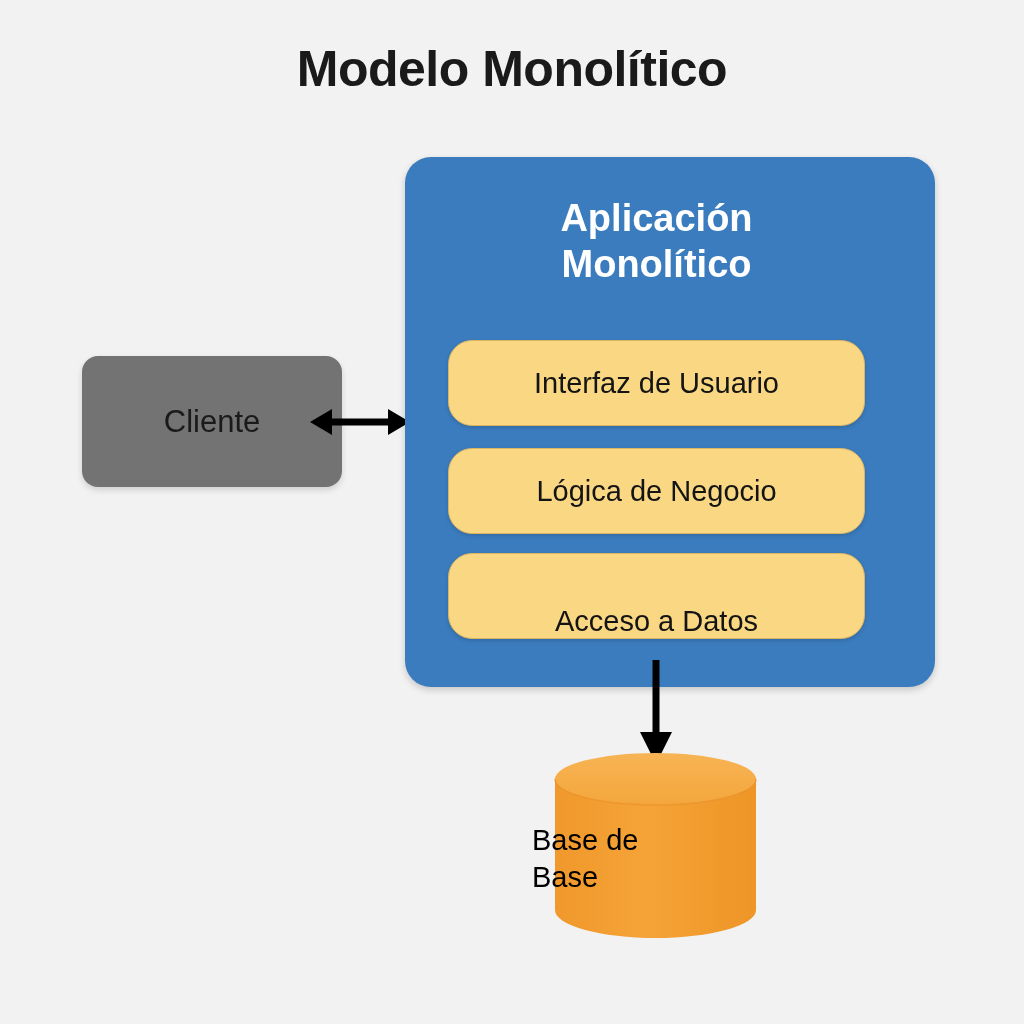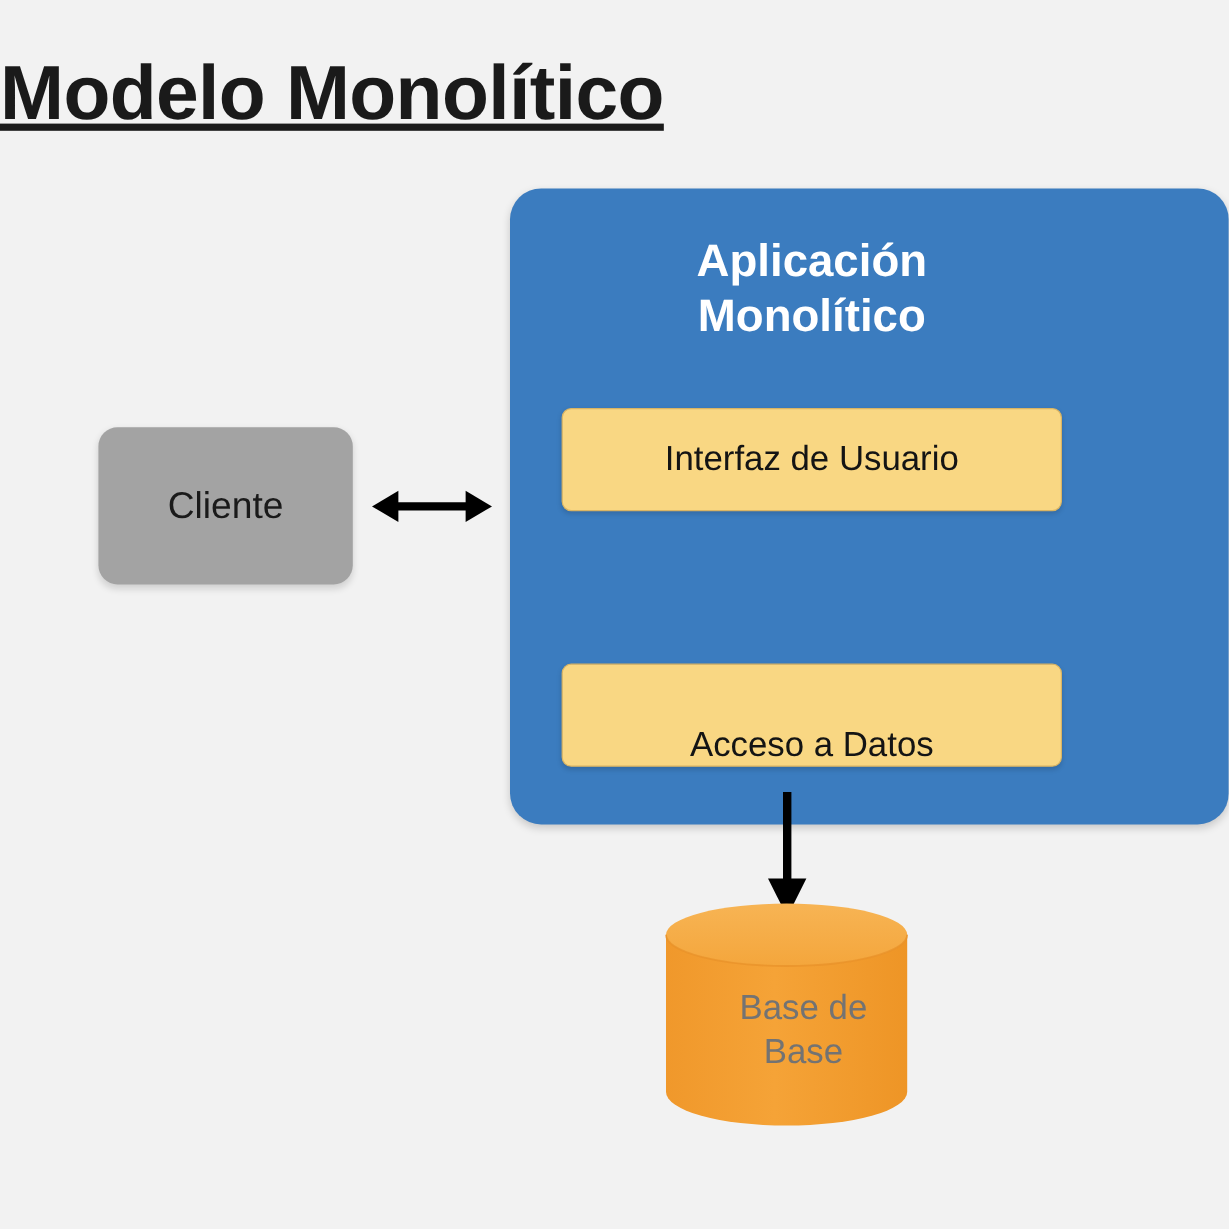--- a/index.html
+++ b/index.html
@@ -18,34 +18,33 @@
     width: 1024px;
     height: 1024px;
   }
 
   
   #diagram-title {
     position: absolute;
     left: 0;
     top: 40px;
     width: 1024px;
-    text-align: left;
-    font-size: 64px;
+    text-align: center;
+    font-size: 50px;
     font-weight: bold;
     color: #1A1A1A;
     letter-spacing: -0.5px;
-    text-decoration: underline;
   }
 
   
   #monolith-container {
     position: absolute;
-    left: 425px;
+    left: 405px;
     top: 157px;
-    width: 599px;
+    width: 530px;
     height: 530px;
     background: #3B7CBF;
     border-radius: 26px;
     box-shadow: 0 3px 7px rgba(0,0,0,0.18);
   }
   #monolith-title {
     position: absolute;
     left: 0;
     top: 38px;
     width: 503px;
@@ -57,41 +56,41 @@
   }
 
   
   .layer-box {
     position: absolute;
     left: 43px;
     width: 417px;
     height: 86px;
     background: #F9D783;
     border: 1px solid #D9B463;
-    border-radius: 8px;
+    border-radius: 24px;
     box-sizing: border-box;
     display: flex;
     align-items: center;
     justify-content: center;
     color: #141414;
     font-size: 29px;
     box-shadow: 0 2px 4px rgba(0,0,0,0.14);
   }
   #layer-0 { top: 183px; }
   #layer-1 { top: 291px; }
   #layer-2 { top: 396px; align-items: flex-end; }
 
   
   #client-box {
     position: absolute;
     left: 82px;
     top: 356px;
-    width: 212px;
+    width: 260px;
     height: 131px;
-    background: #a3a3a3;
+    background: #737373;
     border-radius: 16px;
     display: flex;
     align-items: center;
     justify-content: center;
     color: #1A1A1A;
     font-size: 31px;
     box-shadow: 0 3px 6px rgba(0,0,0,0.14);
   }
 
   
@@ -113,25 +112,24 @@
   
   #database-cylinder {
     position: absolute;
     left: 553px;
     top: 752px;
     width: 205px;
     height: 188px;
   }
   #database-label {
     position: absolute;
-    left: 567px;
+    left: 532px;
     top: 822px;
     width: 205px;
-    text-align: center;
-    color: #737373;
+    color: #000000;
     font-size: 29px;
     line-height: 1.28;
     pointer-events: none;
   }
 </style>
 </head>
 <body>
 
 <div id="canvas">
 
@@ -148,20 +146,23 @@
   </svg>
 
   <div id="monolith-container">
     <div id="monolith-title">
       <span>Aplicación</span><br>
       <span>Monolítico</span>
     </div>
 
     <div class="layer-box" id="layer-0">
       <span>Interfaz de Usuario</span>
+    </div>
+    <div class="layer-box" id="layer-1">
+      <span>Lógica de Negocio</span>
     </div>
     <div class="layer-box" id="layer-2">
       <span>Acceso a Datos</span>
     </div>
   </div>
 
   <svg id="db-arrow" viewBox="0 0 60 104">
     <line x1="30" y1="0" x2="30" y2="78" stroke="#000000" stroke-width="7"></line>
     <polygon points="30,104 14,72 46,72" fill="#000000"></polygon>
   </svg>

